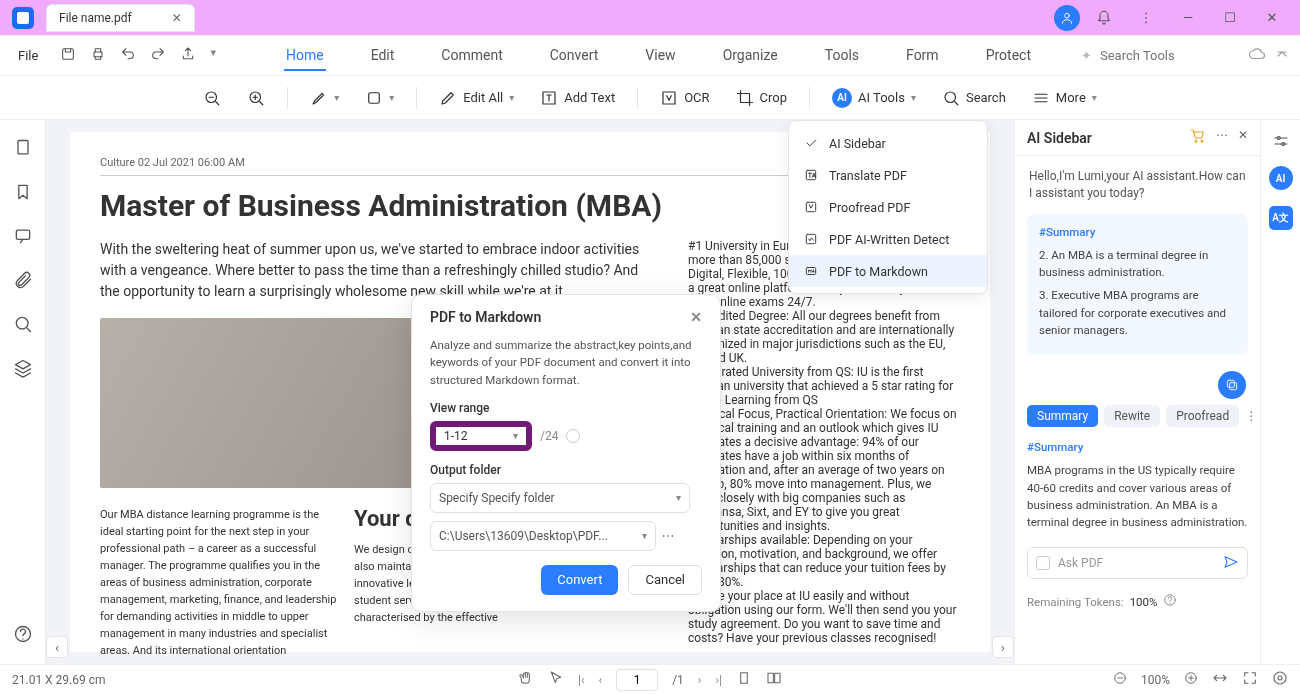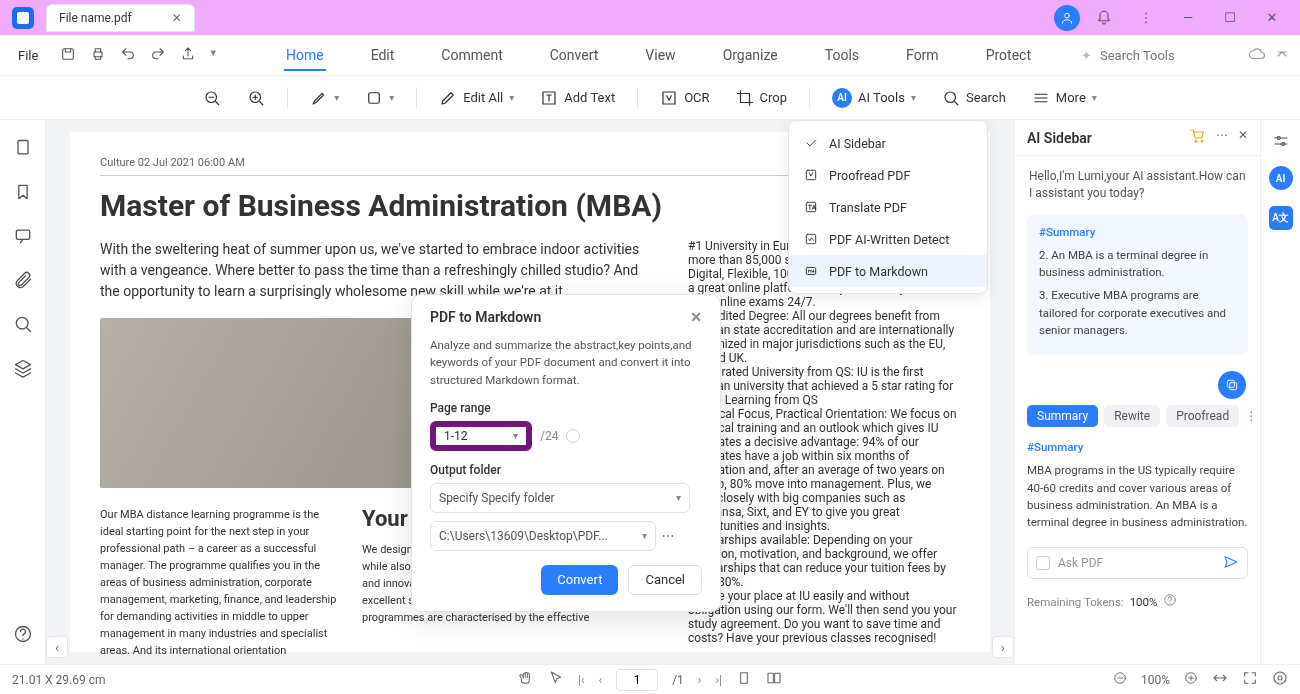--- a/index.html
+++ b/index.html
@@ -264,21 +264,21 @@
 
   <div class="doc-area">
     <div class="collapse-chev">‹</div>
     <div class="page">
       <div class="meta">Culture 02 Jul 2021 06:00 AM</div>
       <div class="h1">Master of Business Administration (MBA)</div>
       <div style="display:flex;gap:28px">
         <div style="width:560px">
           <div class="intro">With the sweltering heat of summer upon us, we've started to embrace indoor activities with a vengeance. Where better to pass the time than a refreshingly chilled studio? And the opportunity to learn a surprisingly wholesome new skill while we're at it.</div>
           <div class="imgph" style="width:100%"></div>
-          <div style="display:flex;gap:22px">
+          <div style="display:flex;gap:14px">
             <div class="bd" style="width:240px">Our MBA distance learning programme is the ideal starting point for the next step in your professional path – a career as a successful manager. The programme qualifies you in the areas of business administration, corporate management, marketing, finance, and leadership for demanding activities in middle to upper management in many industries and specialist areas. And its international orientation</div>
             <div style="flex:1">
               <div class="h2">Your de</div>
               <div class="bd">We design our programmes to be flexible and innovative, while also maintaining quality. We deliver specialist expertise and innovative learning materials as well as focusing on excellent student services and professional advice. Our programmes are characterised by the effective</div>
             </div>
           </div>
         </div>
         <div style="flex:1" id="col3">
             <div class="para">#1 University in Europe: Join a community with more than 85,000 students</div>
             <div class="para">Digital, Flexible, 100% online learning materials and a great online platform. Study wherever you are with online exams 24/7.</div>
@@ -297,33 +297,33 @@
             <svg width="14" height="14" viewBox="0 0 24 24">
               <path d="M5 12l5 5L20 7"></path>
             </svg>
           </span>
           <span>AI Sidebar</span>
         </div>
         <div class="dd-item">
           <span class="di">
             <svg width="14" height="14" viewBox="0 0 24 24">
               <rect x="4" y="4" width="16" height="16" rx="2"></rect>
+              <path d="M8 9h5M10 9v7M14 16l3-7 3 7M15 14h4"></path>
+            </svg>
+          </span>
+          <span>Translate PDF</span>
+        </div>
+        <div class="dd-item">
+          <span class="di">
+            <svg width="14" height="14" viewBox="0 0 24 24">
+              <rect x="4" y="4" width="16" height="16" rx="2"></rect>
               <path d="M9 8l3 6 3-6"></path>
             </svg>
           </span>
           <span>Proofread PDF</span>
-        </div>
-        <div class="dd-item">
-          <span class="di">
-            <svg width="14" height="14" viewBox="0 0 24 24">
-              <rect x="4" y="4" width="16" height="16" rx="2"></rect>
-              <path d="M8 9h5M10 9v7M14 16l3-7 3 7M15 14h4"></path>
-            </svg>
-          </span>
-          <span>Translate PDF</span>
         </div>
         <div class="dd-item">
           <span class="di">
             <svg width="14" height="14" viewBox="0 0 24 24">
               <rect x="4" y="4" width="16" height="16" rx="2"></rect>
               <path d="M8 12l2 3 3-5 3 4"></path>
             </svg>
           </span>
           <span>PDF AI-Written Detect</span>
         </div>
@@ -337,21 +337,21 @@
           <span>PDF to Markdown</span>
         </div>
       </div>
 
     <div class="modal">
       <div class="modal-h">
         <span>PDF to Markdown</span>
         <span class="x">✕</span>
       </div>
       <div class="desc">Analyze and summarize the abstract,key points,and keywords of your PDF document and convert it into structured Markdown format.</div>
-      <label>Page range</label>
+      <label>View range</label>
       <div class="row">
         <div class="sel">
             <span>1-12</span>
             <span style="color:#888;font-size:10px">▾</span>
           </div>
         <span style="color:#888;font-size:12px">/24</span>
         <span style="width:14px;height:14px;border:1.5px solid #ccc;border-radius:50%"></span>
       </div>
       <label>Output folder</label>
       <div class="selw">

